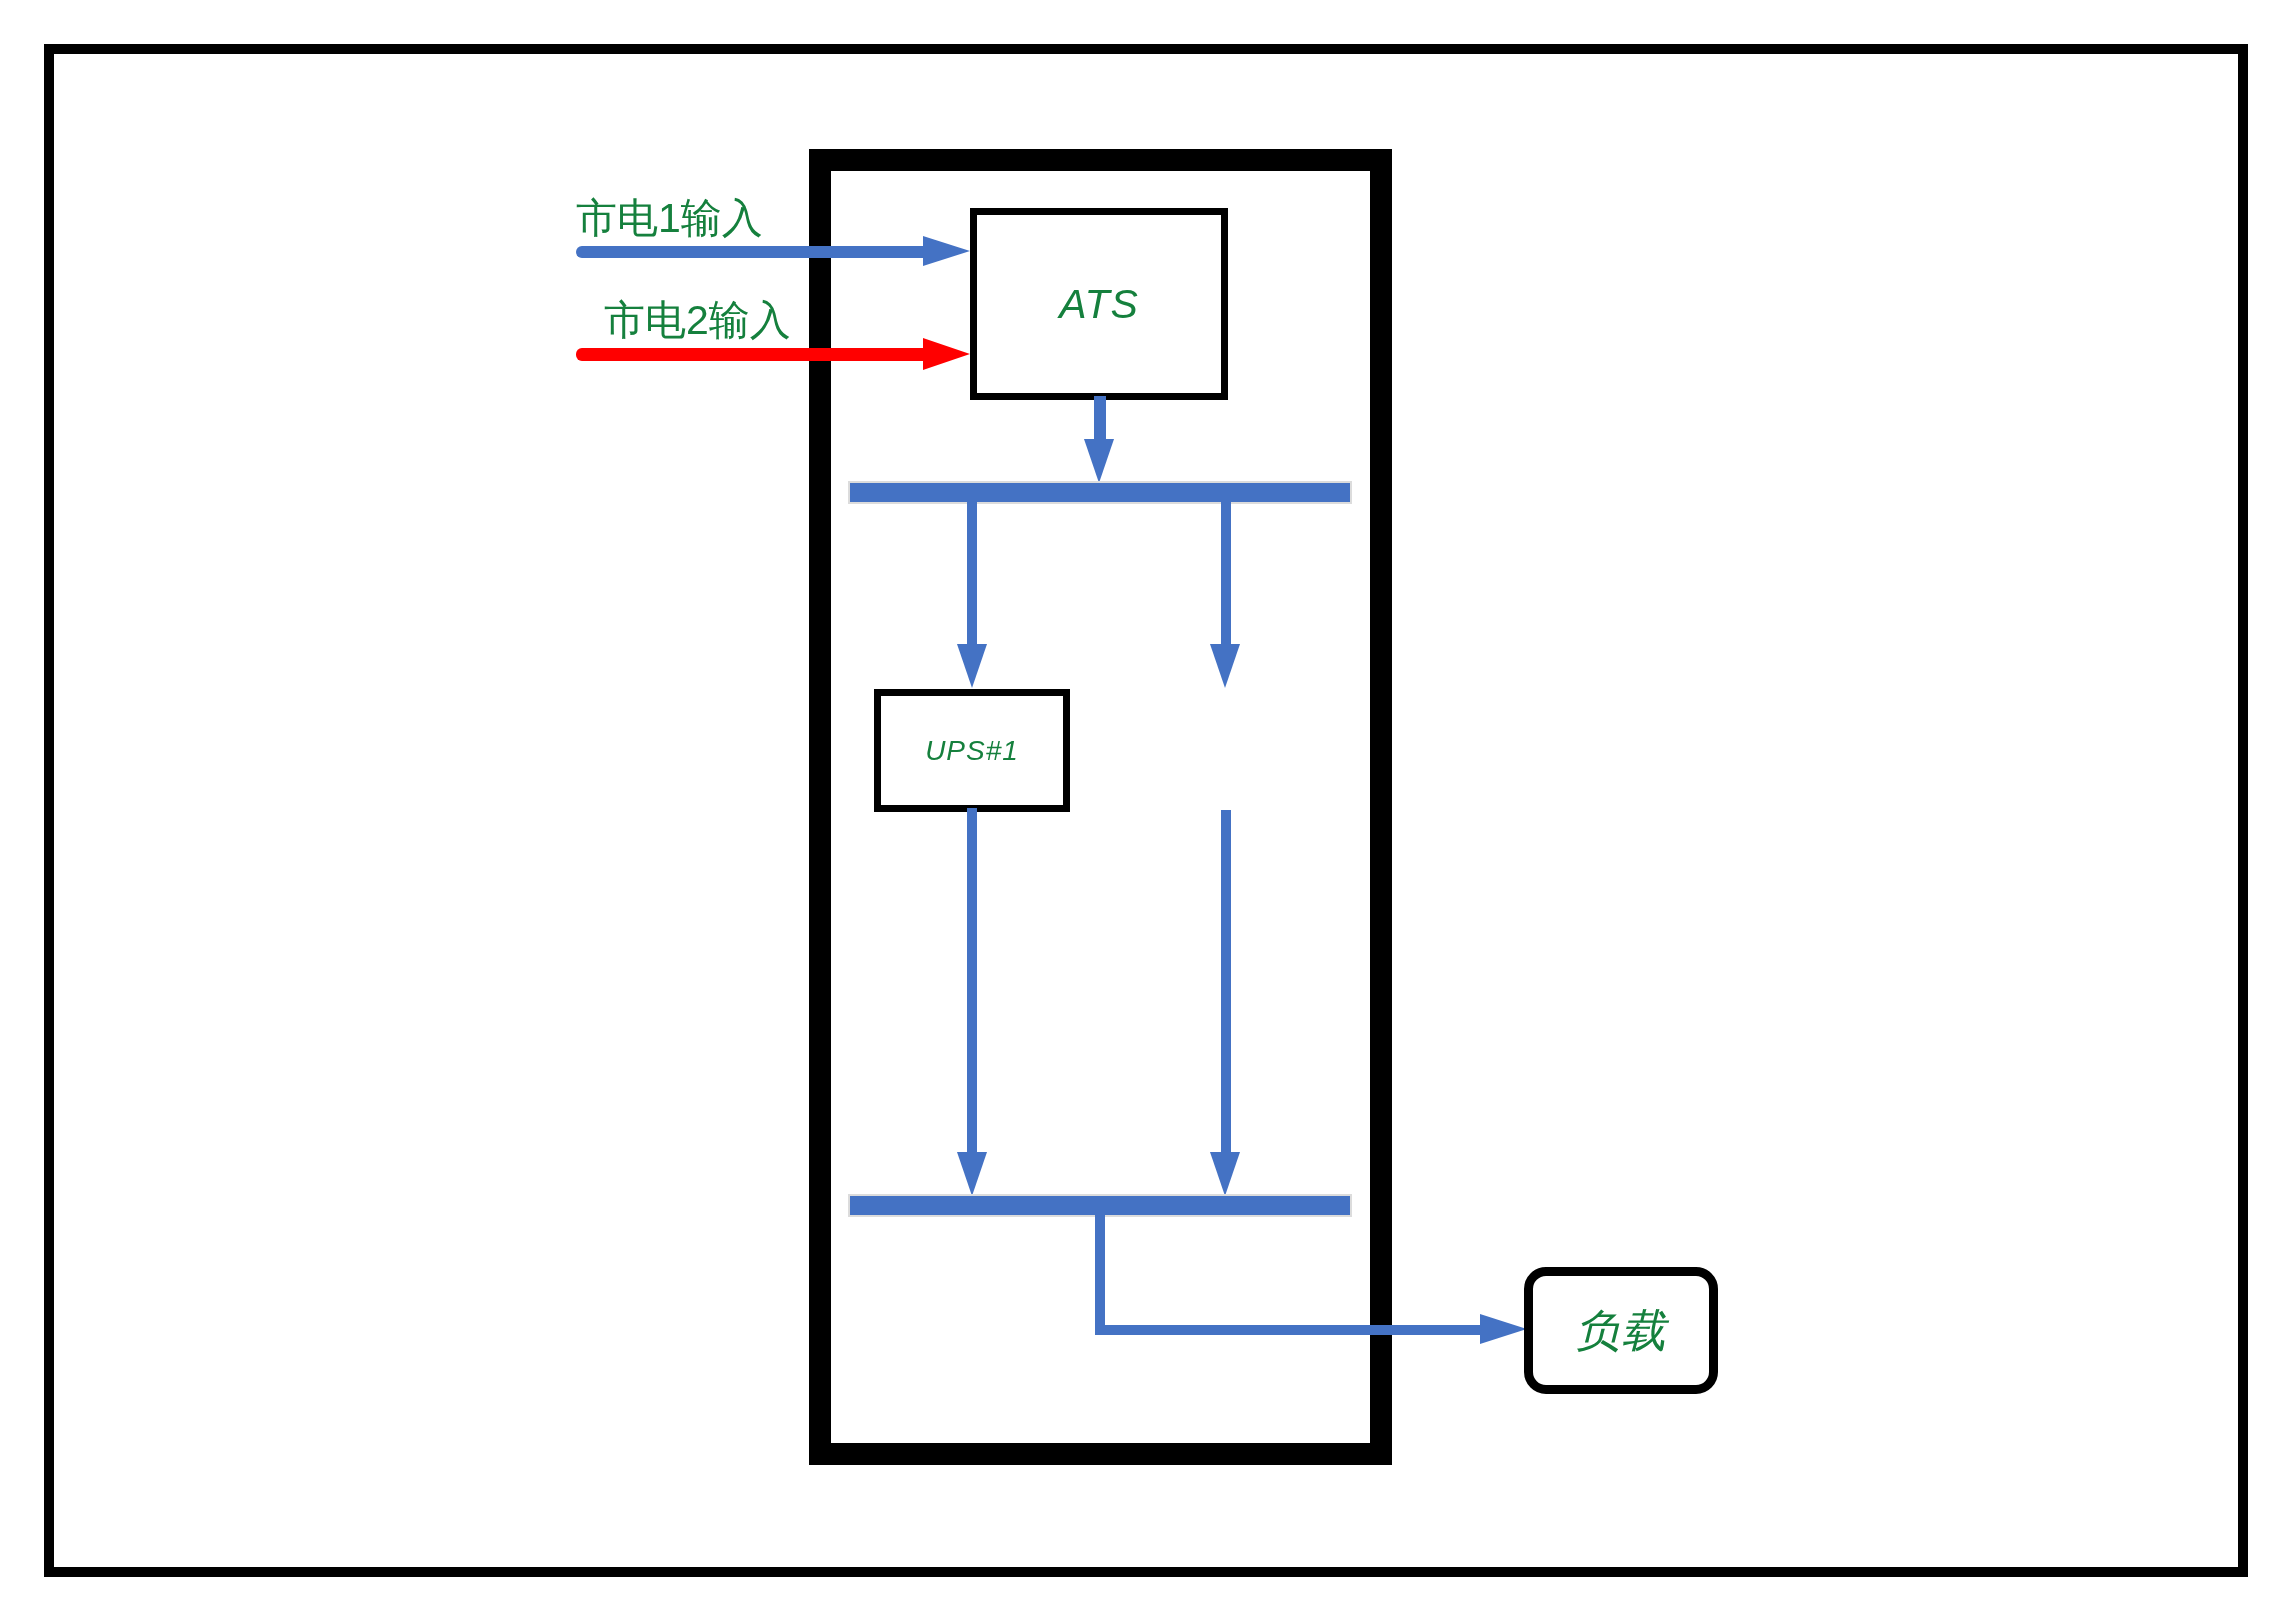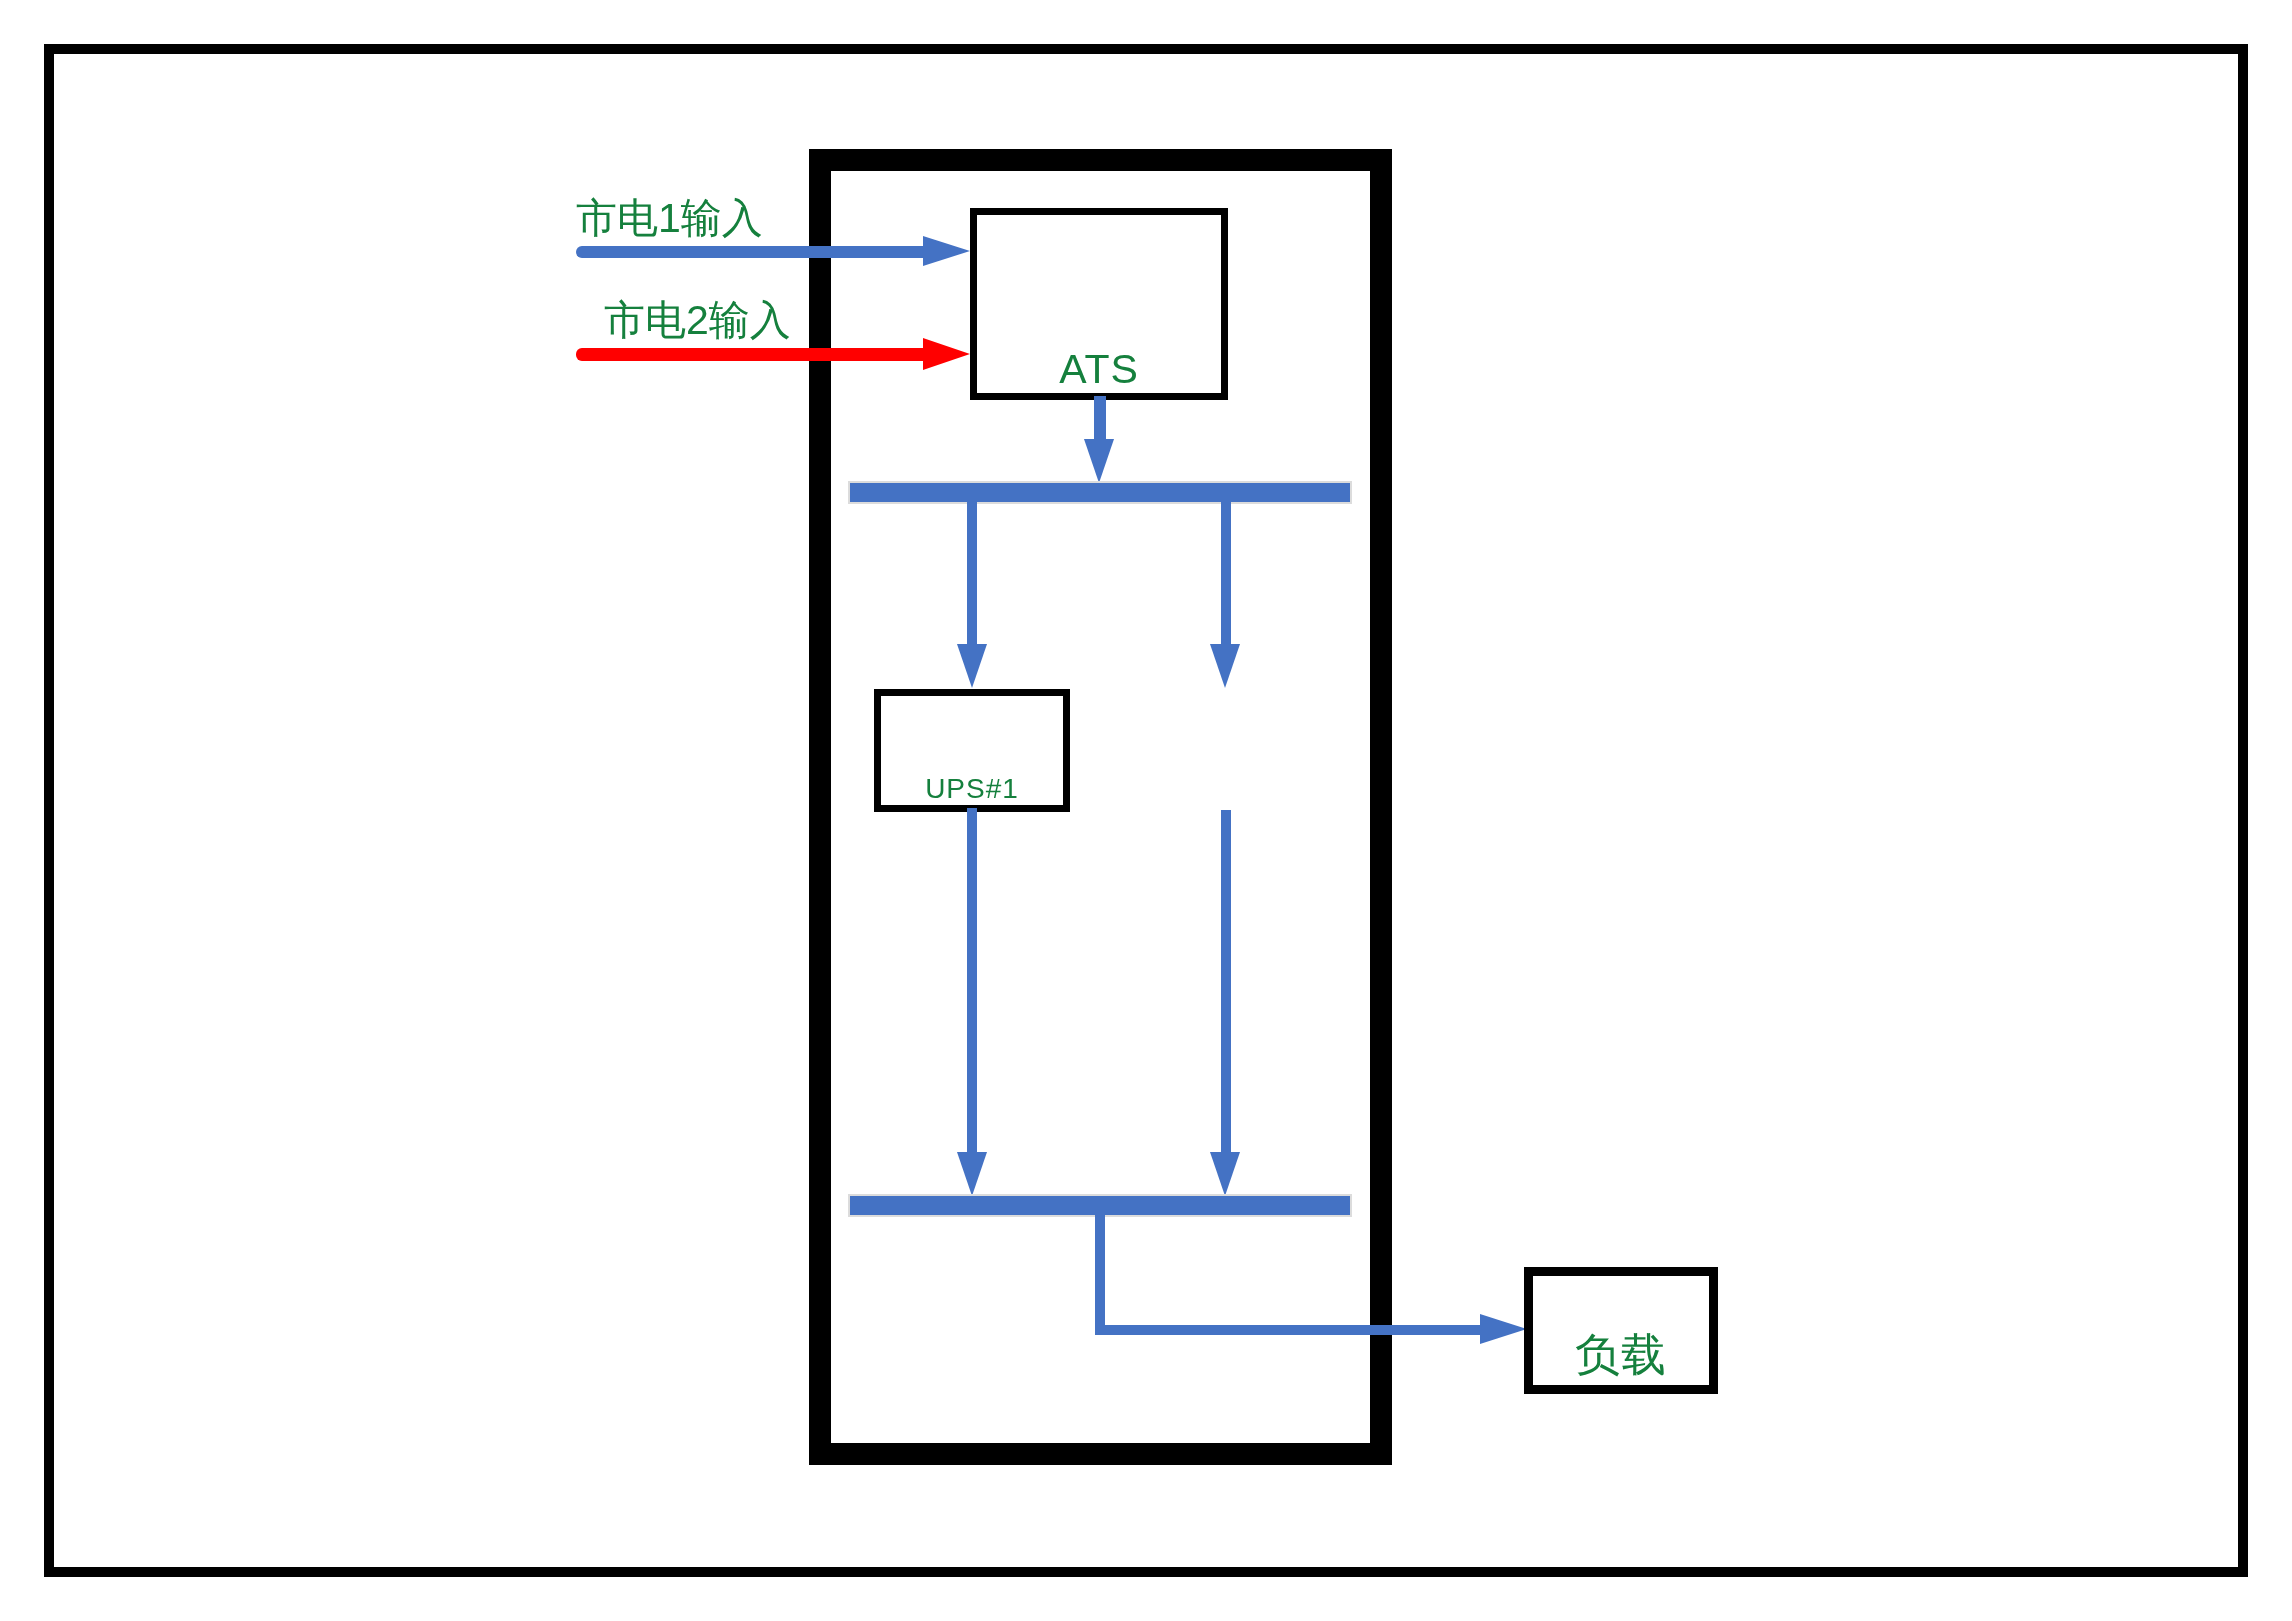--- a/index.html
+++ b/index.html
@@ -25,28 +25,29 @@
     background:transparent;
   }
   .cabinet{
     left:809px;top:149px;width:583px;height:1316px;
     border:22.5px solid var(--box-border);
     background:transparent;
   }
   .node-box{
     border:7.8px solid var(--box-border);
     background:#fff;
-    display:flex;align-items:flex-end;justify-content:center;
+    display:flex;align-items:center;justify-content:center;
     font-size:41px;
     letter-spacing:1px;
+    font-style:italic;
   }
   .ats-box{left:970px;top:208px;width:258px;height:192px;}
   .ups1-box{left:874px;top:689px;width:196px;height:123px;font-size:28px;}
   .ups2-box{left:1130px;top:688px;width:196px;height:125px;font-size:39px;}
-  .load-box{left:1524px;top:1267px;width:194px;height:127px;border-width:9.8px;font-size:45px;}
+  .load-box{left:1524px;top:1267px;width:194px;height:127px;border-width:9.8px;font-size:45px;border-radius:22px;}
   .bus-bar{
     left:850px;width:500px;height:18.6px;
     background:var(--line-blue);
     box-shadow:0 0 0 2px #dcdcdc;
   }
   .bus-bar.top{top:483px;}
   .bus-bar.bottom{top:1196px;}
   .input-label{
     font-size:41px;
     white-space:nowrap;

